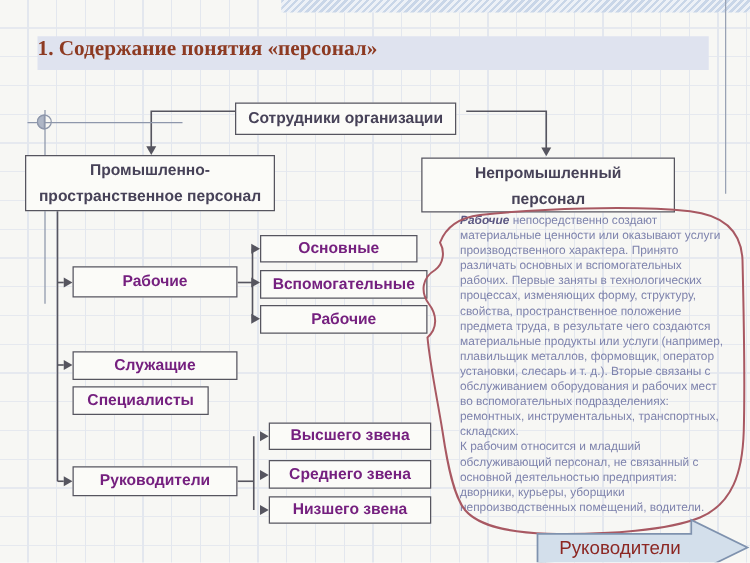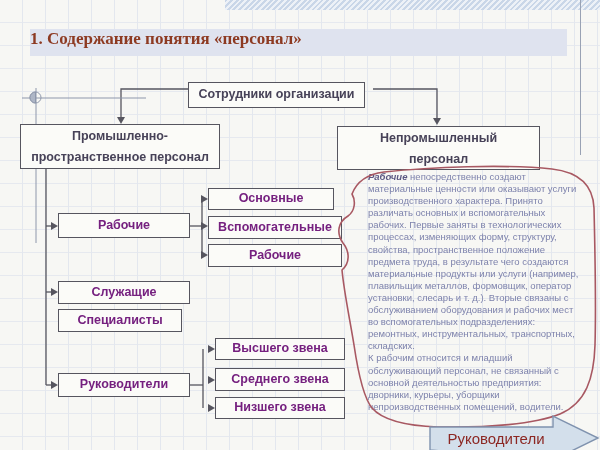--- a/index.html
+++ b/index.html
@@ -32,21 +32,21 @@
   .box.hdr{color:#474258;}
   .two-line div{line-height:21px;}
   #root-box{left:188px; top:82px; width:177px; height:26px; line-height:23px;}
   #left-box{left:20px; top:124px; width:200px; height:45px; padding-top:1px;}
   #right-box{left:337px; top:126px; width:203px; height:44px; padding-top:1px;}
   #workers-box{left:58px; top:213px; width:132px; height:25px; line-height:22px;}
   #sub-osn{left:208px; top:188px; width:126px; height:22px; line-height:19px;}
   #sub-vsp{left:208px; top:216px; width:134px; height:23px; line-height:20px;}
   #sub-uch{left:208px; top:244px; width:134px; height:23px; line-height:20px;}
   #employees-box{left:58px; top:281px; width:132px; height:23px; line-height:20px;}
-  #specialists-box{left:58px; top:309px; width:124px; height:23px; line-height:20px;}
+  #specialists-box{left:58px; top:309px; width:109px; height:23px; line-height:20px;}
   #managers-box{left:58px; top:373px; width:132px; height:24px; line-height:21px;}
   #lvl-high{left:215px; top:338px; width:130px; height:22px; line-height:19px;}
   #lvl-mid{left:215px; top:368px; width:130px; height:23px; line-height:20px;}
   #lvl-low{left:215px; top:397px; width:130px; height:22px; line-height:19px;}
   #note-block{
     left:368px; top:171px; width:214px; z-index:4;
     font-size:9.5px; line-height:12.1px; color:#7d82ac;
   }
   #note-block .lead{font-weight:bold; font-style:italic; color:#5b5782;}
   #note-block p{margin:0;}

